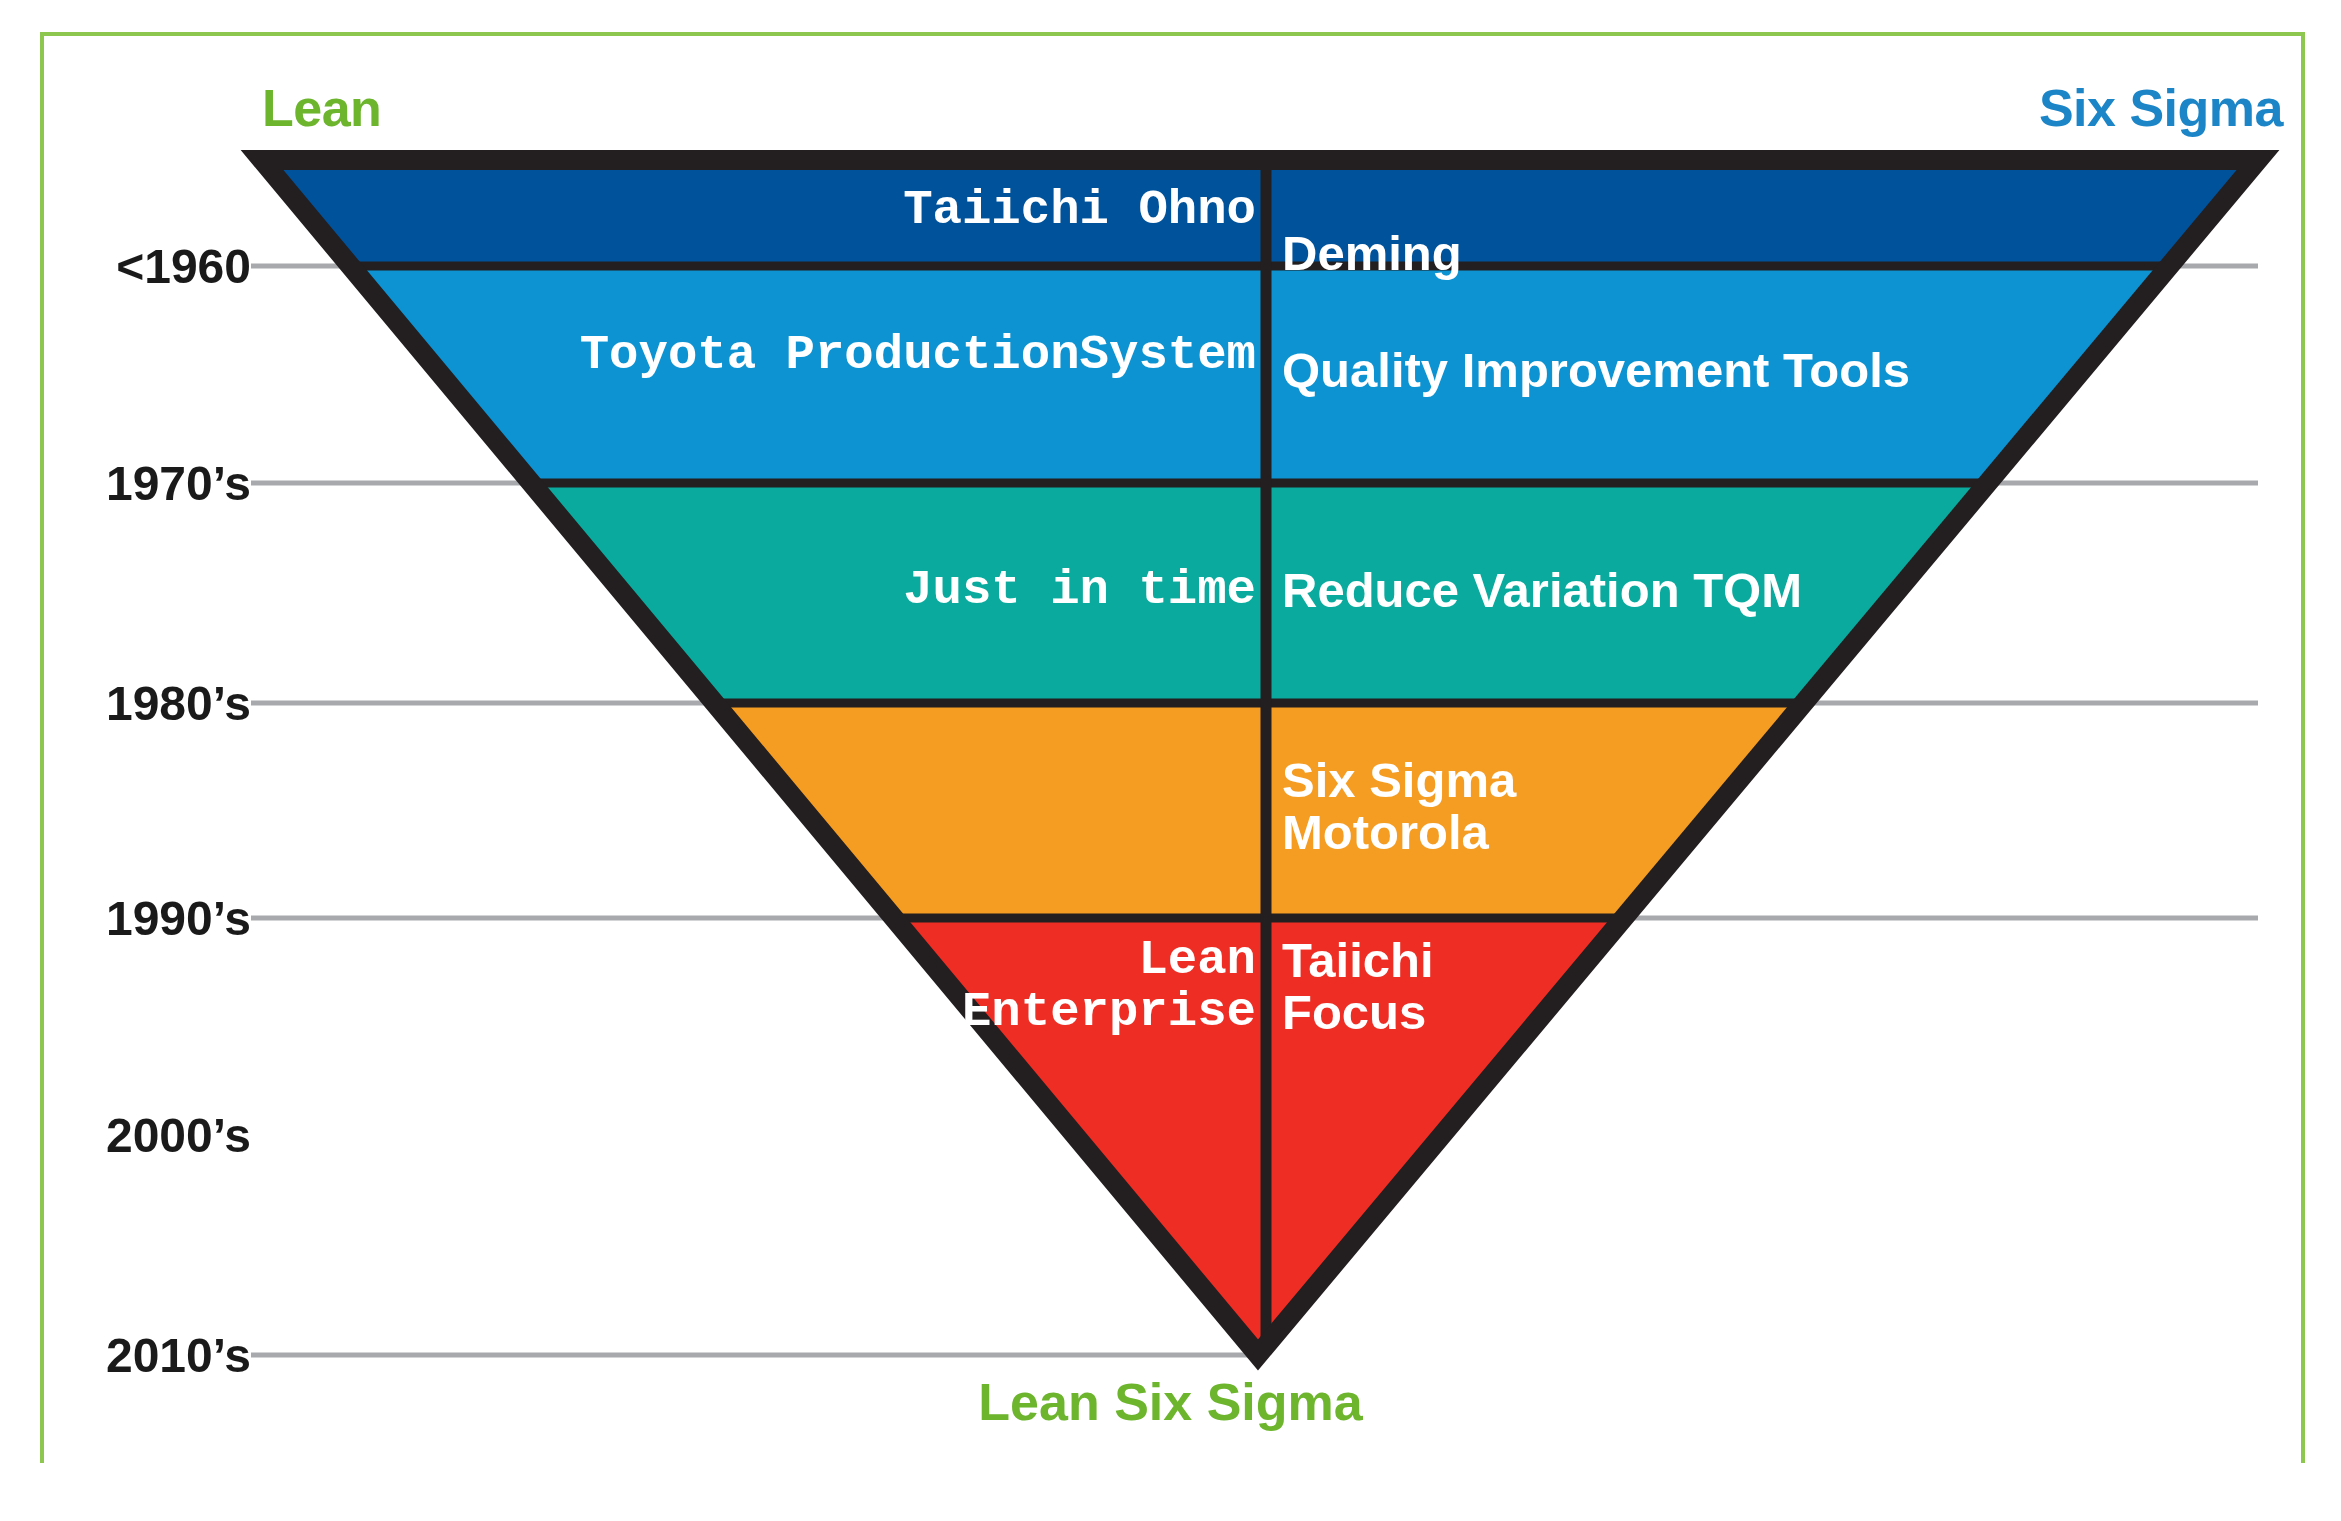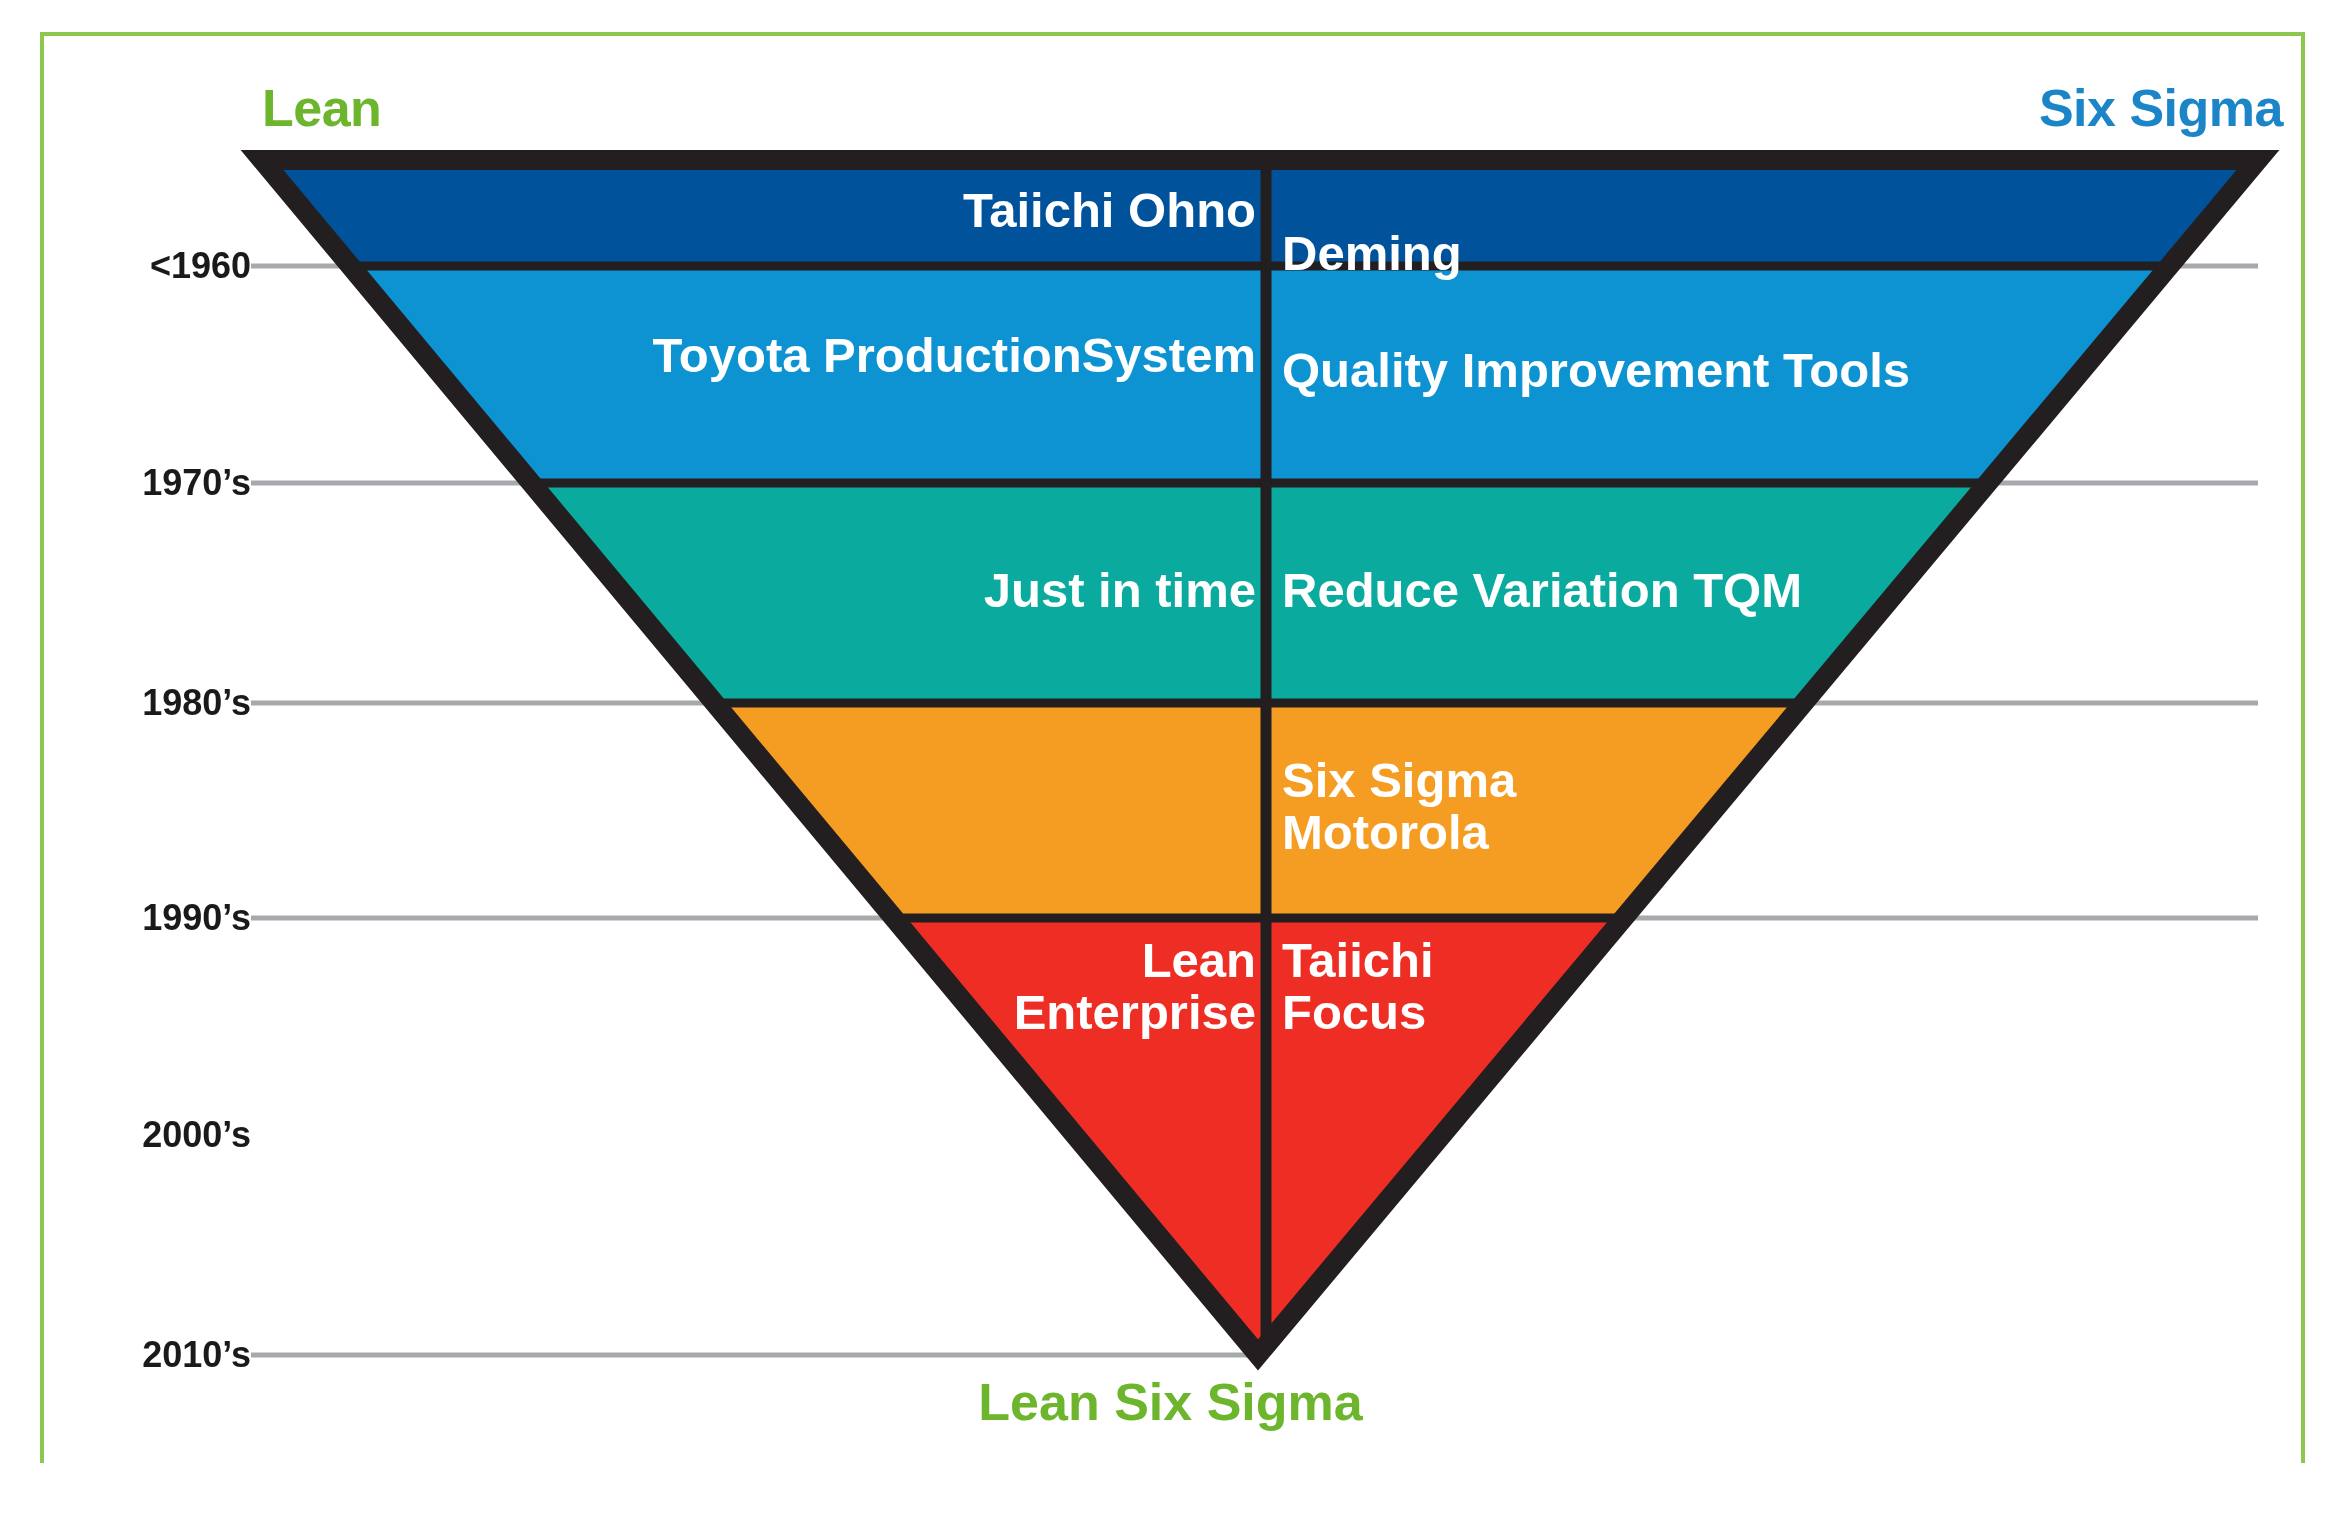--- a/index.html
+++ b/index.html
@@ -66,39 +66,40 @@
     top: 0;
     width: 2341px;
     height: 1521px;
   }
   
   .year-label {
     position: absolute;
     right: 2090px;           
     text-align: right;
     font-weight: bold;
-    font-size: 36px;
+    font-size: 48px;
     color: #1a1a1a;
     letter-spacing: 0px;
     white-space: nowrap;
     transform: translateY(-50%);
   }
   
   .band-text {
     position: absolute;
     font-weight: bold;
     font-size: 49px;
     color: #ffffff;
     line-height: 1.06;
     white-space: pre-line;
     pointer-events: none;
   }
   .band-text.left {
     text-align: right;
     right: 1085px;   
+    font-family: Liberation Mono, monospace;
   }
   .band-text.right {
     text-align: left;
     left: 1282px;
   }
 </style>
 </head>
 <body>
 
 <div id="stage">

